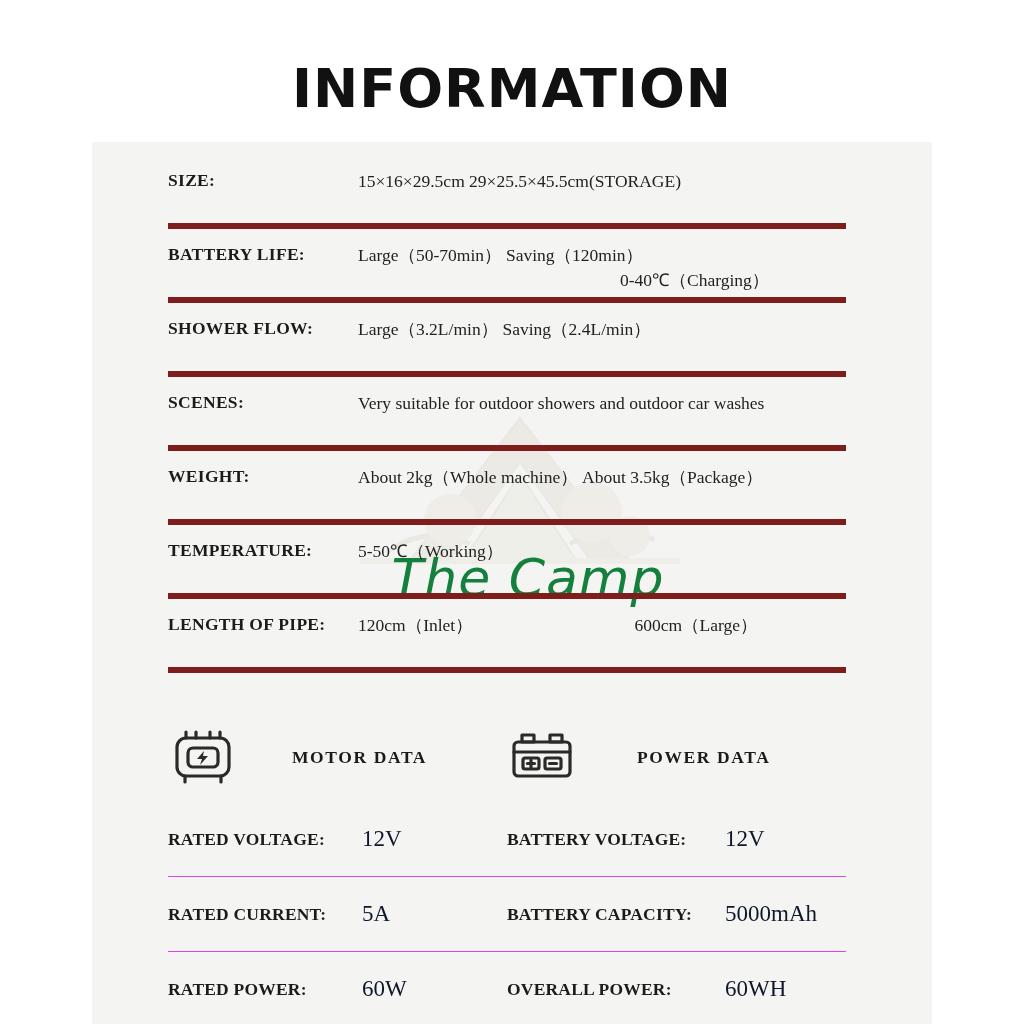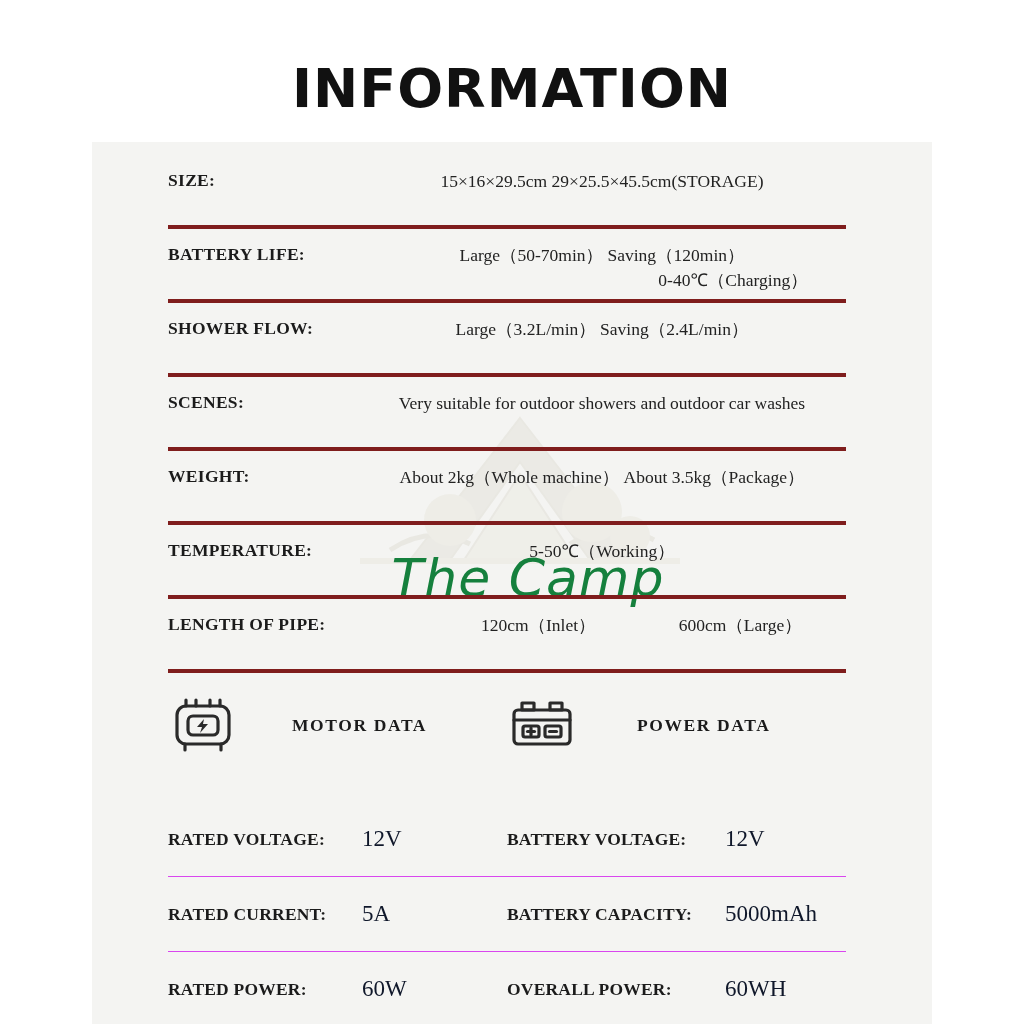--- a/index.html
+++ b/index.html
@@ -71,57 +71,56 @@
 
   
   .spec-list {
     position: absolute;
     left: 168px;
     top: 155px;
     width: 678px;
   }
   .spec-row {
     position: relative;
-    border-bottom: 4px solid #7f1d1d;
+    border-bottom: 6px solid #7f1d1d;
     min-height: 74px;
     display: flex;
     align-items: flex-start;
     padding-top: 14px;
     box-sizing: border-box;
   }
   .spec-label {
     width: 190px;
     flex: 0 0 190px;
     font-size: 17.5px;
     font-weight: 700;
     color: #1b1b1b;
     letter-spacing: 0.3px;
     line-height: 1.35;
   }
   .spec-value {
     flex: 1;
     font-size: 17.5px;
     color: #222222;
     line-height: 1.45;
-    text-align: center;
   }
   .spec-value .line2 {
     display: block;
     padding-left: 262px;
   }
   .spec-value .second-col {
     display: inline-block;
     min-width: 272px;
   }
 
   
   .sections {
     position: absolute;
     left: 168px;
-    top: 680px;
+    top: 712px;
     width: 678px;
     display: flex;
   }
   .section-col {
     width: 50%;
     box-sizing: border-box;
   }
   .section-head {
     height: 90px;
     display: flex;

